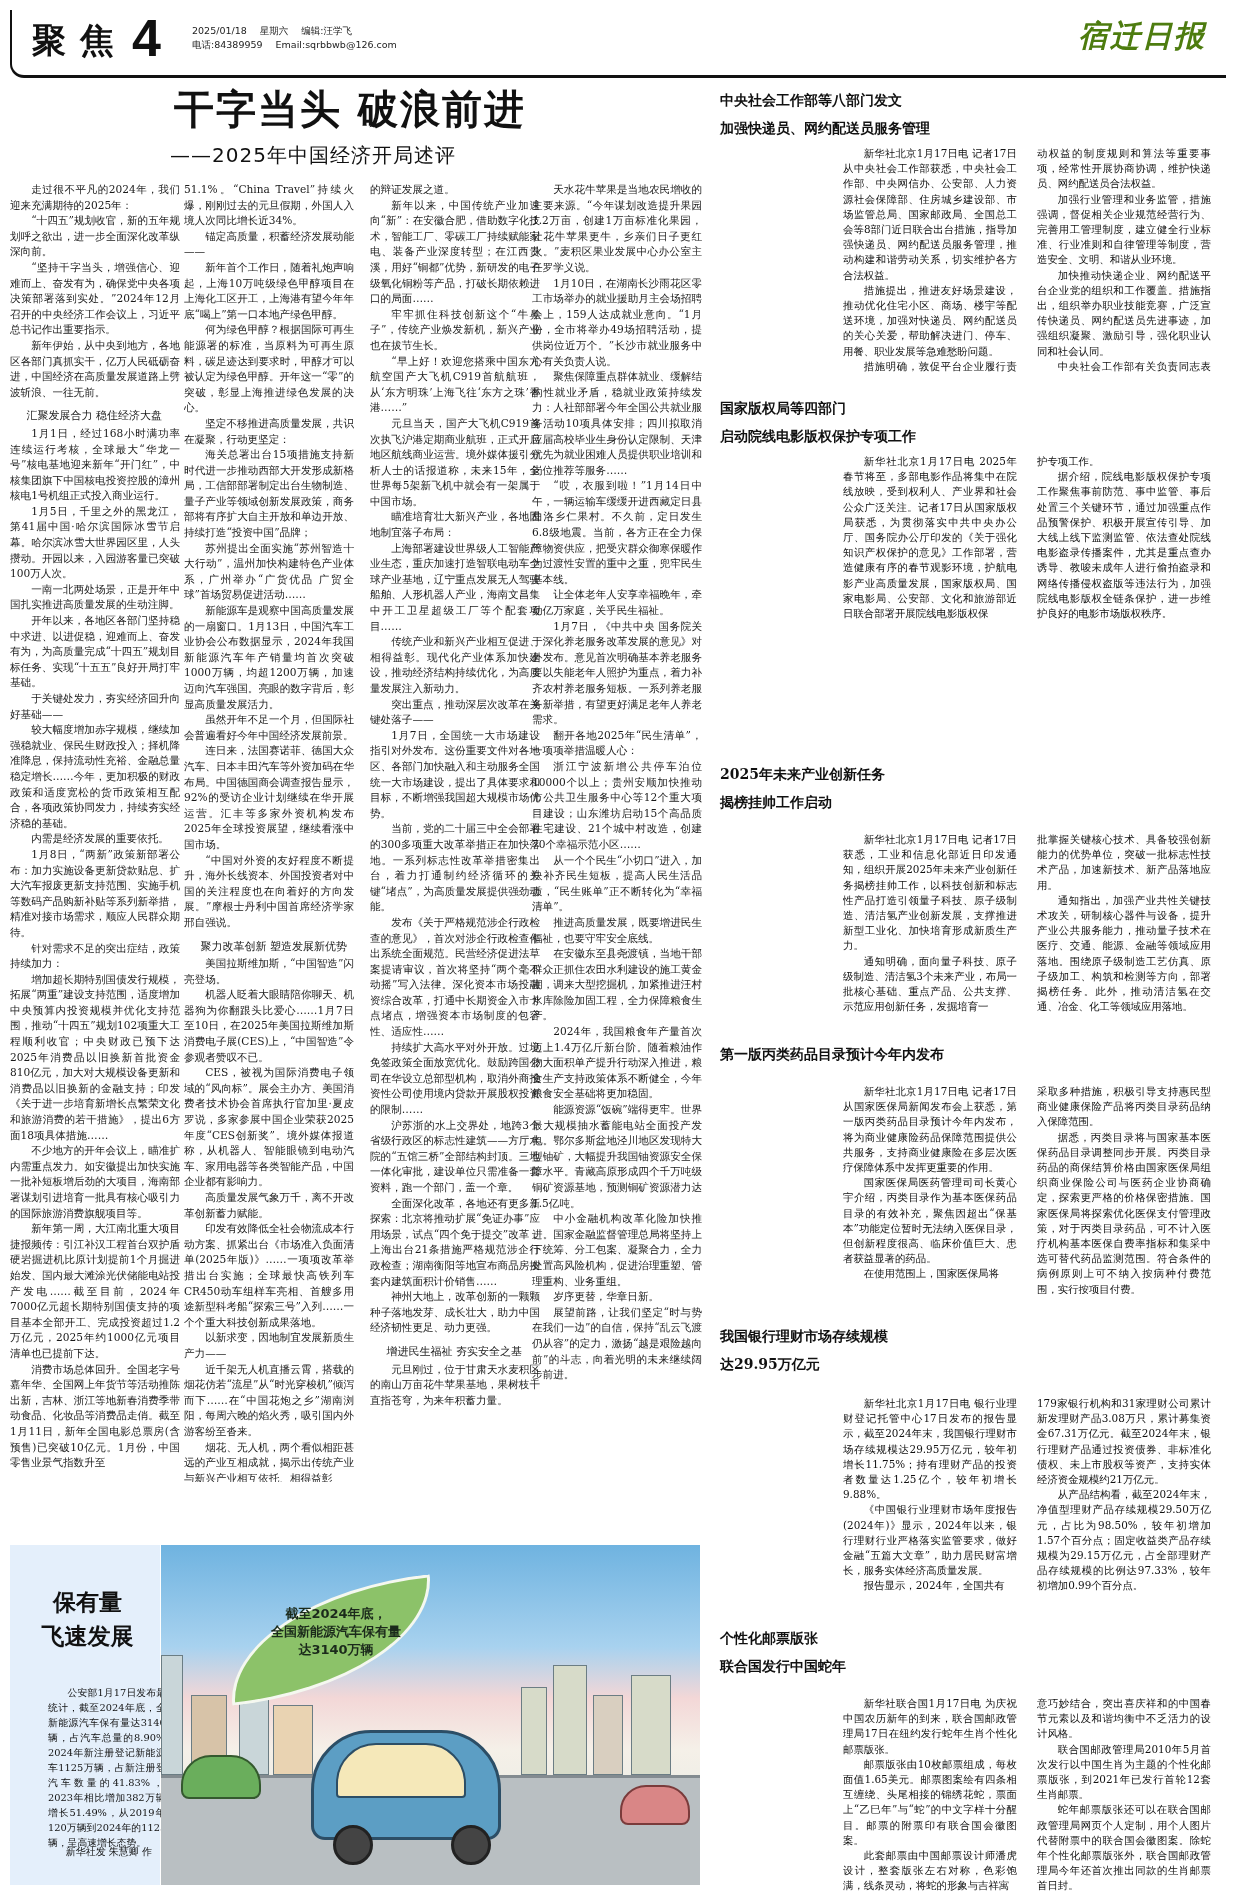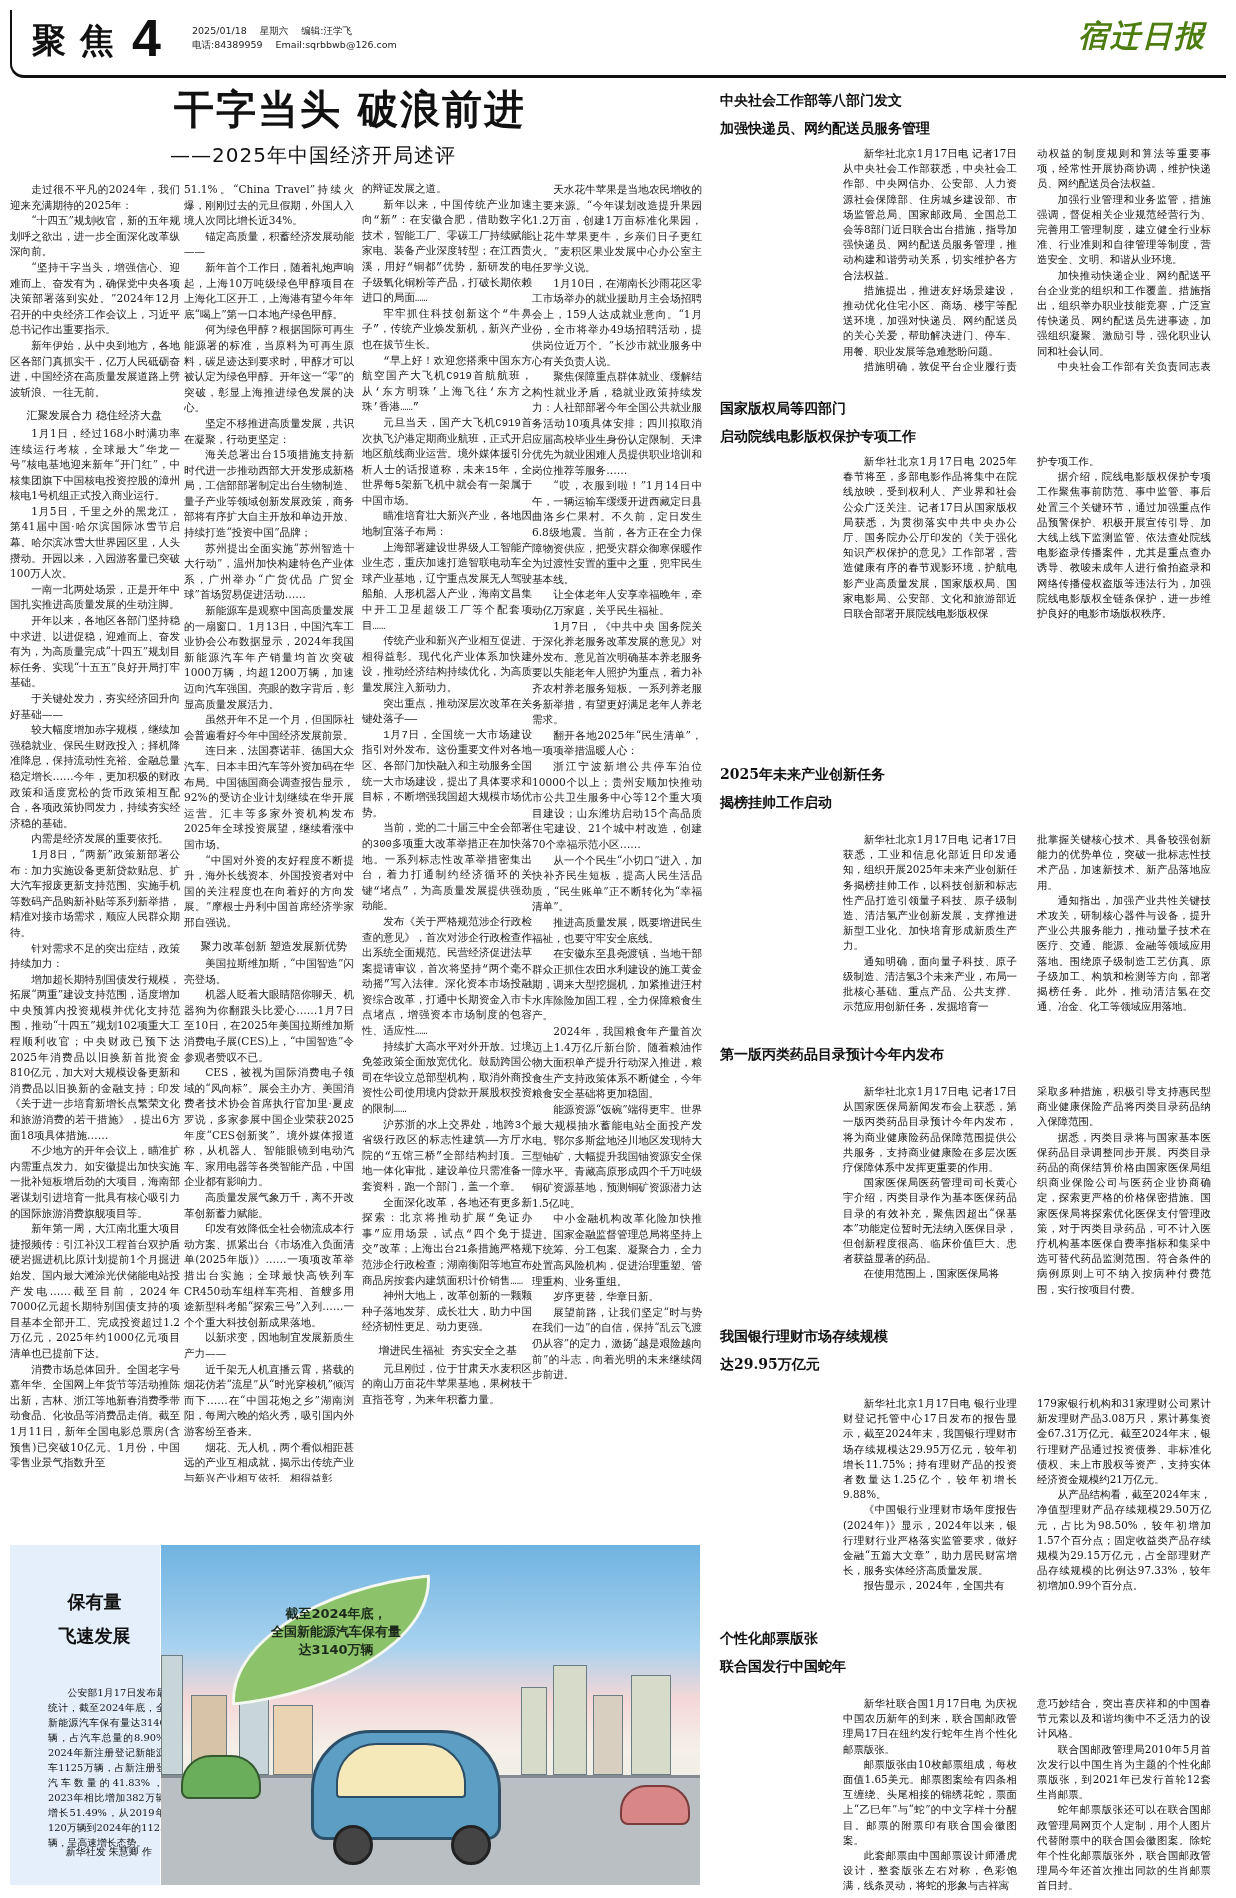--- a/index.html
+++ b/index.html
@@ -17,34 +17,34 @@
   
   .main-title { position: absolute; left: 140px; top: 82px; width: 420px; text-align: center; font-family: "DejaVu Sans", sans-serif; font-size: 40px; font-weight: bold; letter-spacing: 2px; }
   .main-sub { position: absolute; left: 170px; top: 142px; width: 400px; font-family: "DejaVu Sans", sans-serif; font-size: 20px; letter-spacing: 1px; }
 
   
   .col { position: absolute; font-size: 10.6px; line-height: 15.6px; text-align: justify; color: #1a1a1a; }
   .col p { text-indent: 2em; }
   .col h4 { font-weight: normal; font-size: 11px; padding-left: 1.5em; margin: 8px 0 2px; }
   .c1 { left: 10px; top: 182px; width: 170px; height: 1300px; overflow: hidden; }
   .c2 { left: 184px; top: 182px; width: 170px; height: 1300px; overflow: hidden; }
-  .c3 { left: 362px; top: 182px; width: 170px; height: 1300px; overflow: hidden; font-family: Liberation Mono, monospace; }
+  .c3 { left: 370px; top: 182px; width: 170px; height: 1300px; overflow: hidden; }
   .c4 { left: 532px; top: 182px; width: 170px; height: 1300px; overflow: hidden; }
 
   
   .brief-title { position: absolute; left: 720px; width: 510px; text-align: left; font-family: "DejaVu Serif", serif; font-weight: bold; font-size: 14px; line-height: 28px; }
   .bcol { position: absolute; width: 174px; font-size: 10.4px; line-height: 15.2px; text-align: justify; overflow: hidden; }
   .bcol p { text-indent: 2em; }
   .bl { left: 843px; }
   .br { left: 1037px; }
 
   
   .feature { position: absolute; left: 10px; top: 1545px; width: 690px; height: 340px; }
   .feature-panel { position: absolute; left: 0; top: 0; width: 150px; height: 340px; background: #e4effb; }
-  .feature-title { position: absolute; left: 17px; top: 40px; width: 135px; text-align: center; font-family: "DejaVu Serif", serif; font-weight: bold; font-size: 18px; line-height: 34px; }
+  .feature-title { position: absolute; left: 10px; top: 40px; width: 135px; text-align: center; font-family: "DejaVu Serif", serif; font-weight: bold; font-size: 23px; line-height: 34px; }
   .feature-text { position: absolute; left: 14px; top: 140px; width: 128px; font-size: 9.8px; line-height: 15px; text-align: justify; text-indent: 2em; margin-left: 24px; }
   .feature-credit { position: absolute; left: 14px; top: 300px; width: 128px; text-align: right; font-size: 10px; }
   .illustration { position: absolute; left: 151px; top: 0; width: 539px; height: 340px; overflow: hidden; background: linear-gradient(180deg, #6fb3e0 0%, #a8d2ef 30%, #f3d7d7 45%, #f5f0e8 60%, #dfe8e2 100%); }
   .leaf { position: absolute; left: 65px; top: 40px; width: 210px; height: 110px; background: #8cc269; border: 3px solid #f5f8f0; border-radius: 100% 0 100% 0 / 100% 0 100% 0; transform: rotate(-6deg); }
   .leaf-text { position: absolute; left: 80px; top: 60px; width: 190px; text-align: center; font-family: "DejaVu Sans", sans-serif; font-weight: bold; font-size: 13px; line-height: 18px; color: #1b2a1b; }
   .bld { position: absolute; bottom: 110px; background: #c9d6d9; border: 1px solid #6b7d84; }
   .road { position: absolute; left: 0; bottom: 0; width: 100%; height: 110px; background: #b9bfc2; border-top: 3px solid #838b90; }
   .green { position: absolute; bottom: 70px; height: 36px; background: #7fb96a; border-radius: 18px 18px 0 0; }
   .car-body { position: absolute; left: 150px; top: 185px; width: 190px; height: 110px; background: #5c9ec4; border: 3px solid #2c4e66; border-radius: 60px 60px 14px 14px; }
   .car-window { position: absolute; left: 175px; top: 198px; width: 130px; height: 55px; background: #f5e8b9; border: 2px solid #2c4e66; border-radius: 40px 40px 4px 4px; }

